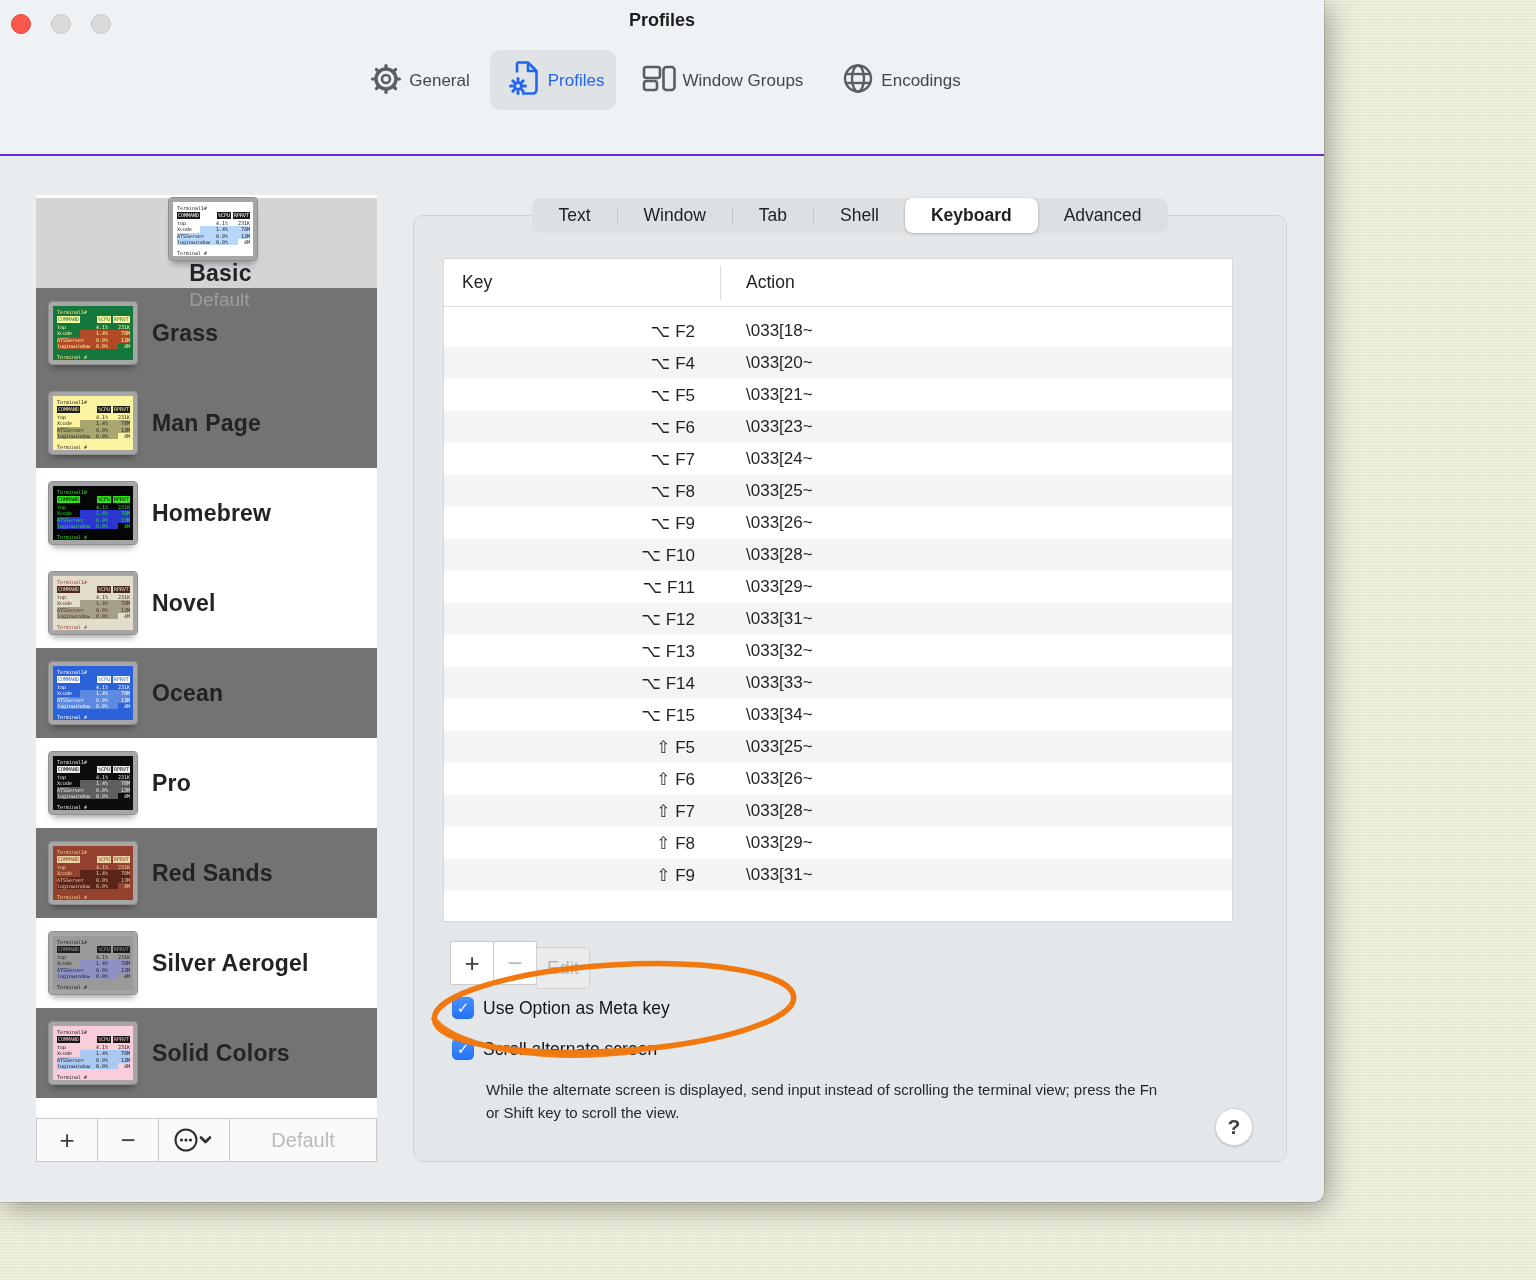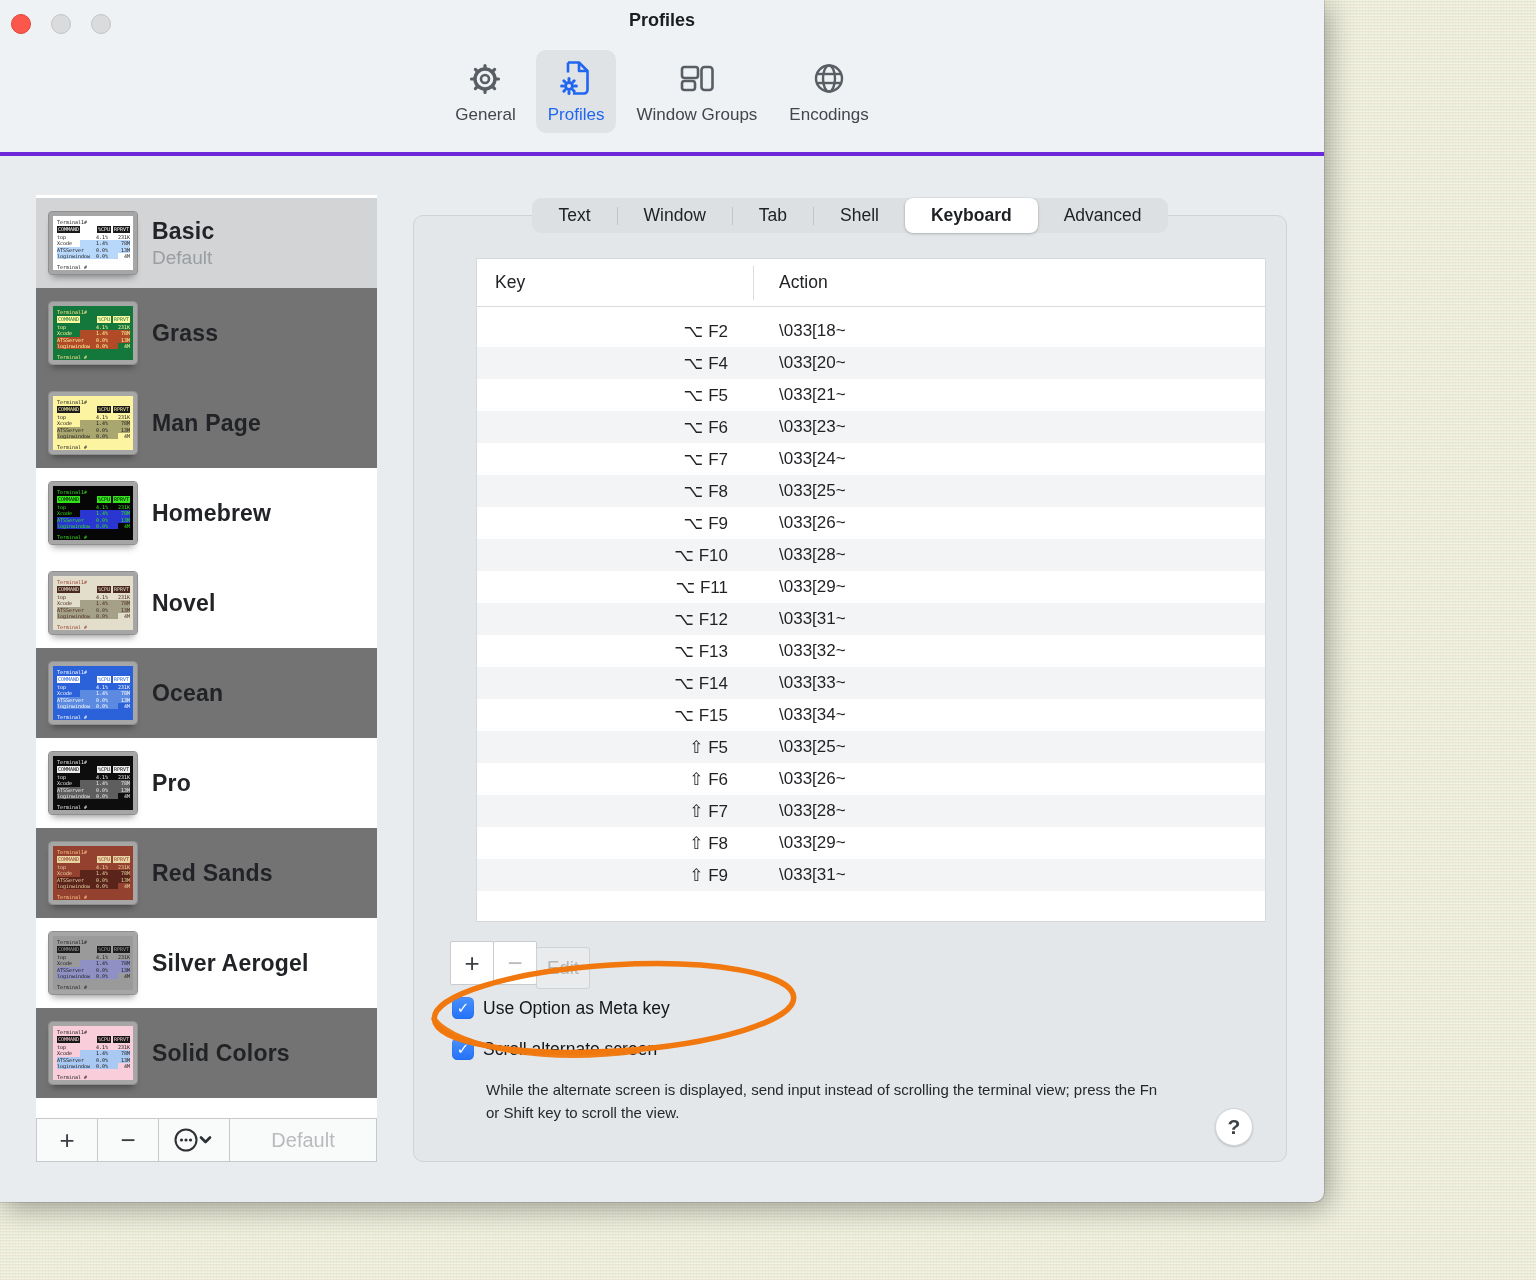--- a/index.html
+++ b/index.html
@@ -14,41 +14,41 @@
     color:#1d1f21;
   }
   .window {
     position:absolute; left:0; top:0; width:1324px; height:1202px;
     background:#e9ecee;
     border-bottom-right-radius:10px;
     box-shadow:4px 6px 28px rgba(0,0,0,0.35), 0 0 0 1px rgba(0,0,0,0.12);
   }
   
   .chrome { position:absolute; left:0; top:0; width:100%; height:156px;
-    background:#eff2f4; border-bottom:4px solid #6d28d9; }
+    background:#eff2f4; border-bottom:2px solid #6d28d9; }
   .traffic { position:absolute; top:14px; width:20px; height:20px; border-radius:50%; }
   .tl-close { left:11px; background:#fb574b; border:1px solid #e0453c; }
   .tl-min   { left:51px; background:#d9dbdc; border:1px solid #c3c5c7; }
   .tl-zoom  { left:91px; background:#d9dbdc; border:1px solid #c3c5c7; }
   .window-title { position:absolute; top:10px; left:0; width:100%; text-align:center;
     font-size:18px; font-weight:700; color:#1b1d1f; }
   .toolbar { position:absolute; top:50px; left:0; width:100%;
     display:flex; justify-content:center; align-items:flex-start; gap:8px; }
-  .tb-item { display:flex; flex-direction:column; align-items:center;
+  .tb-item { display:flex; flex-direction:row; align-items:center;
     padding:6px 12px 8px; border-radius:10px; cursor:default;text-align:center; }
   .tb-item.selected { background:#e0e3e6; }
   .tb-icon { width:46px; height:46px; display:flex; align-items:center; justify-content:center; }
   .tb-label { font-size:17px; color:#43474c; margin-top:3px; white-space:nowrap; }
   .tb-item.selected .tb-label { color:#2066f2; }
   
   .sidebar-list { position:absolute; left:36px; top:195px; width:341px; height:923px;
     background:#ffffff; overflow:hidden; padding-top:3px; }
   .profile-row { height:90px; display:flex; align-items:center; padding-left:13px; }
   .profile-row.striped { background:#737373; }
-  .profile-row.selected { background:#d2d4d6; }
+  .profile-row.selected { background:#d2d4d6;flex-direction:column; }
   .profile-text { margin-left:15px; }
   .profile-name { font-size:23px; font-weight:600; color:#212326; letter-spacing:0.2px; }
   .profile-subtitle { font-size:19px; color:#9b9ea1; margin-top:2px; }
   
   .thumb { width:88px; height:62px; flex:0 0 auto;
     border:4px solid #a6a6a6; border-radius:3px; outline:1px solid #8f8f8f;
     background:var(--tbg); padding:3px 3px 0 4px;
     font-family:"DejaVu Sans Mono",monospace; font-size:5px; line-height:6.4px;
     color:var(--tfg); box-shadow:0 6px 7px -3px rgba(0,0,0,0.4); overflow:hidden; }
   .tline { white-space:nowrap; }
@@ -79,21 +79,21 @@
   .tabs-wrap { position:absolute; left:413px; top:198px; width:874px;
     display:flex; justify-content:center; }
   .seg-control { display:flex; align-items:center; background:#dde0e2;
     border-radius:9px; height:35px; position:relative; }
   .seg { padding:0 26px; height:35px; display:flex; align-items:center;
     font-size:17.5px; color:#1e2023; border-radius:8px; white-space:nowrap; }
   .seg.selected { background:#ffffff; font-weight:600;
     box-shadow:0 1px 3px rgba(0,0,0,0.22), 0 0 0 0.5px rgba(0,0,0,0.06); }
   .seg-sep { width:1px; height:18px; background:#c3c5c7; flex:0 0 auto; }
   
-  .kb-table { position:absolute; left:476px; top:258px; width:790px; height:664px;
+  .kb-table { position:absolute; left:443px; top:258px; width:790px; height:664px;
     background:#ffffff; border:1px solid #d6d8d9; }
   .kb-header { height:48px; display:flex; align-items:center;
     border-bottom:1px solid #dadbdc; position:relative; font-size:17.5px; color:#202225; }
   .kb-h-key { padding-left:18px; }
   .kb-h-action { position:absolute; left:302px; }
   .kb-h-sep { position:absolute; left:276px; top:7px; width:1px; height:34px; background:#dcdddd; }
   .kb-rows { padding-top:8px; }
   .kb-row { height:32px; display:flex; align-items:center; font-size:17px; color:#1f2124; }
   .kb-row:nth-child(even) { background:#f2f4f5; }
   .kb-key { width:276px; text-align:right; padding-right:25px; flex:0 0 auto; }

